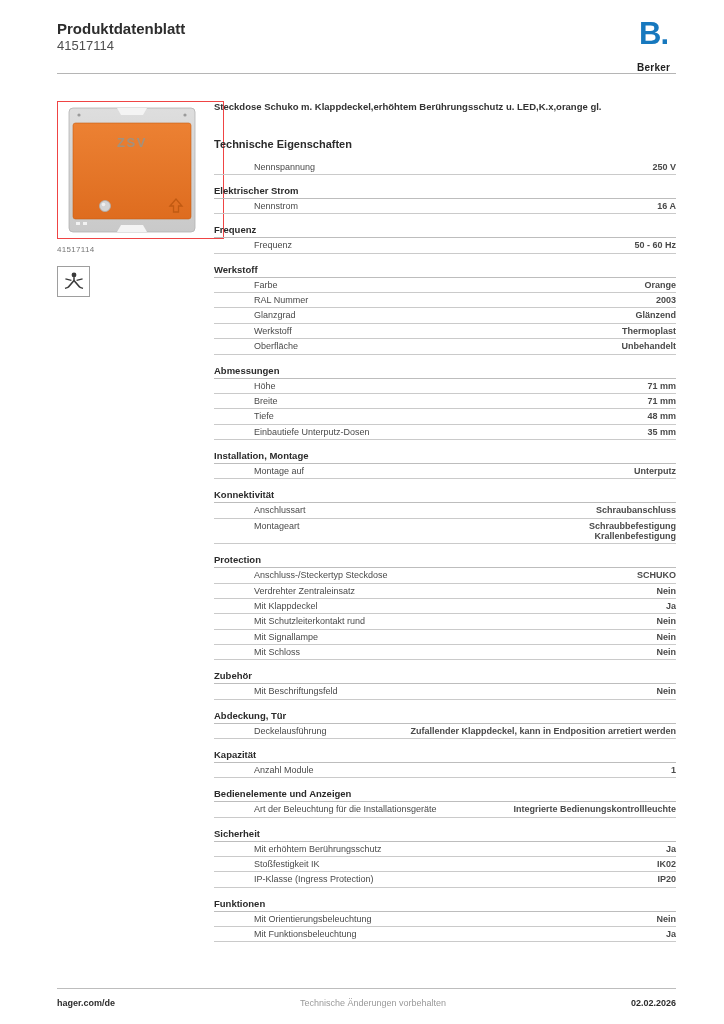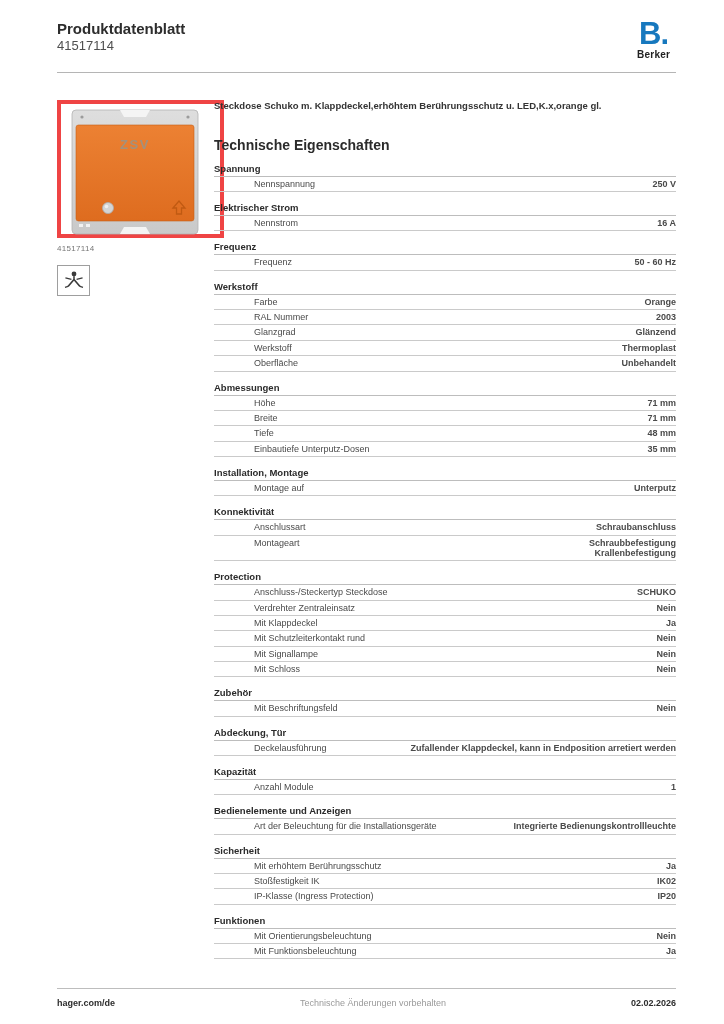--- a/index.html
+++ b/index.html
@@ -1,39 +1,39 @@
 <!DOCTYPE html>
 <html><head>
 <meta charset="utf-8">
 <style>
   * { margin:0; padding:0; box-sizing:border-box; }
   body { background:#ffffff; font-family:"Liberation Sans", sans-serif; }
   .page { position:relative; width:724px; height:1024px; background:#fff; padding:20px 48px 0 57px; overflow:hidden; }
 
   
   .header { display:flex; justify-content:space-between; align-items:flex-start;
-            border-bottom:1px solid #b5b5b5; padding-bottom:12px; }
+            border-bottom:1px solid #b5b5b5; padding-bottom:0; }
   .doc-title { font-size:15px; font-weight:bold; color:#2d2d2d; line-height:1.2; }
   .doc-number { font-size:13px; color:#4f4f4f; line-height:1.25; }
   .logo { text-align:center; margin-right:6px; }
   .logo-mark { font-size:31px; font-weight:bold; color:#1778BE; line-height:0.9; letter-spacing:-1px; display:block; }
-  .logo-name { font-size:10px; font-weight:bold; color:#222; display:block; margin-top:1px; letter-spacing:0.2px; }
+  .logo-name { font-size:10px; font-weight:bold; color:#222; display:block; margin-top:14px; letter-spacing:0.2px; }
 
   
   .main { display:flex; margin-top:27px; }
   .left-col { width:150px; flex:0 0 150px; margin-right:7px; }
   .right-col { flex:1; min-width:0; }
 
-  .image-box { width:167px; height:138px; border:4px solid #ef4444; background:#fff; }
+  .image-box { width:167px; height:138px; border:1px solid #ef4444; background:#fff; }
   .image-caption { font-size:8px; color:#767676; margin-top:6px; letter-spacing:0.3px; }
   .icon-box { width:33px; height:31px; border:1px solid #9e9e9e; margin-top:12px;
               display:flex; align-items:center; justify-content:center; background:#fff; }
 
   .product-title { font-size:9.5px; font-weight:bold; color:#333; line-height:1.25; }
-  .tech-title { font-size:14px; font-weight:bold; color:#2b2b2b; margin-top:25px; }
+  .tech-title { font-size:11px; font-weight:bold; color:#2b2b2b; margin-top:25px; }
 
   .section { margin-top:10px; }
   .section-title { font-size:9.5px; font-weight:bold; color:#2b2b2b; padding-bottom:2px;
                    border-bottom:1px solid #bdbdbd; }
   .row { display:flex; justify-content:space-between; align-items:flex-start;
          border-bottom:1px solid #cacaca; padding:2px 0; font-size:9px; color:#4a4a4a; line-height:1.15; }
   .row .label { padding-right:12px;margin-left:40px; }
   .row .value { text-align:right; white-space:pre-line; max-width:58%;font-weight:bold; }
 
   
@@ -103,21 +103,20 @@
           <path d="M8,21.5 L4.5,22.5 M22,21.5 L25.5,22.5" stroke="#3a3a3a" stroke-width="1.5" fill="none"></path>
         </svg>
       </div>
     </div>
 
     <div class="right-col">
       <div class="product-title">Steckdose Schuko m. Klappdeckel,erhöhtem Berührungsschutz u. LED,K.x,orange gl.</div>
       <div class="tech-title">Technische Eigenschaften</div>
       <div id="sections">
           <div class="section">
-            <div class="section-title">Spannung</div>
             <div class="row">
               <span class="label">Nennspannung</span>
               <span class="value">250 V</span>
             </div>
           </div>
           <div class="section">
             <div class="section-title">Elektrischer Strom</div>
             <div class="row">
               <span class="label">Nennstrom</span>
               <span class="value">16 A</span>

